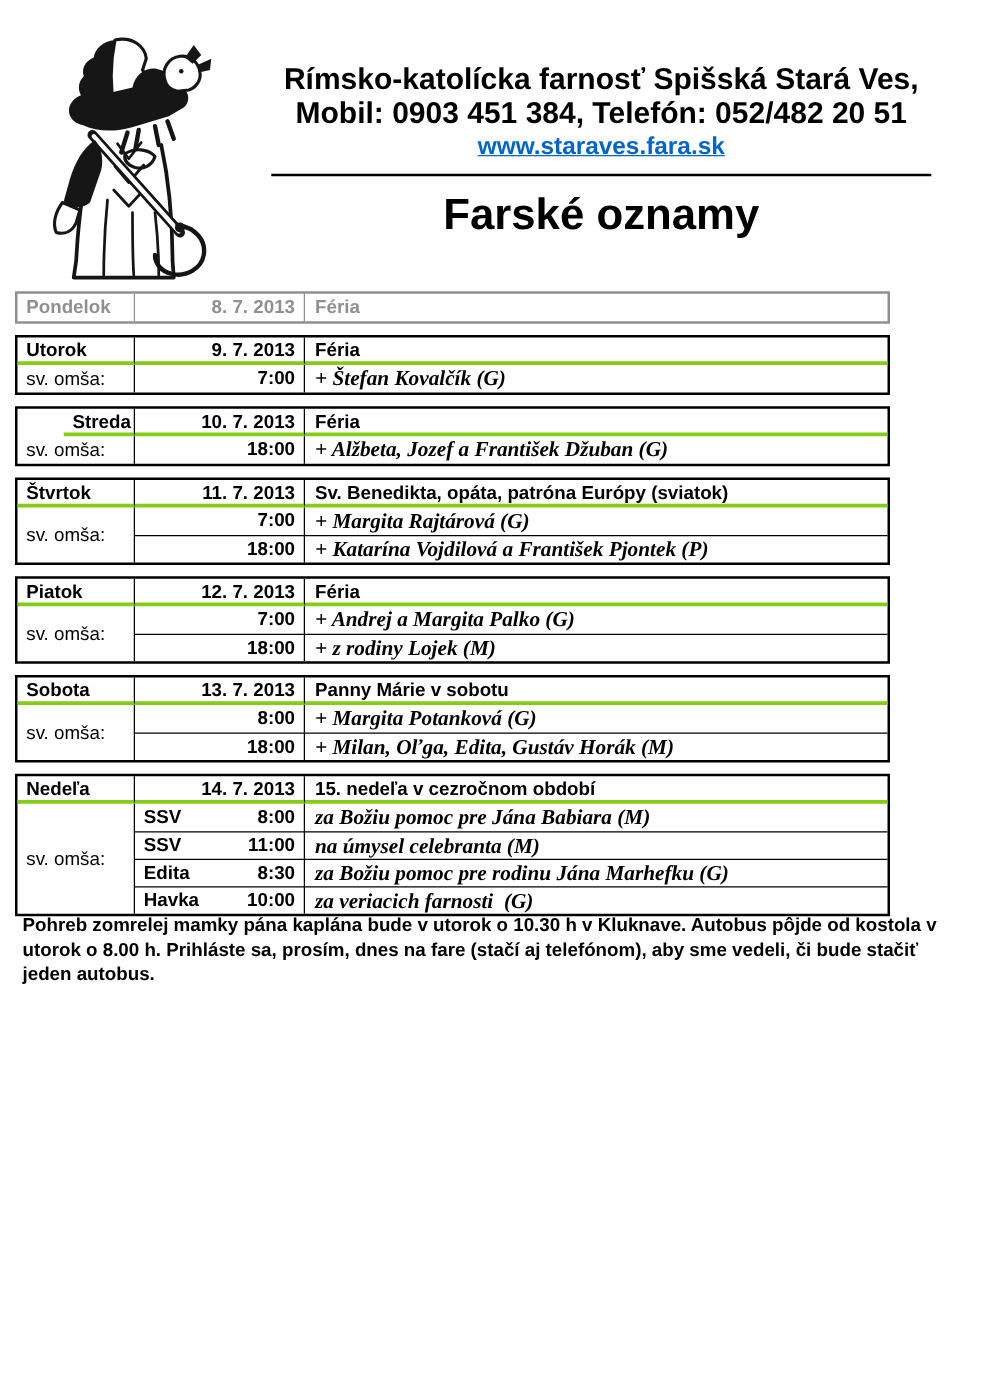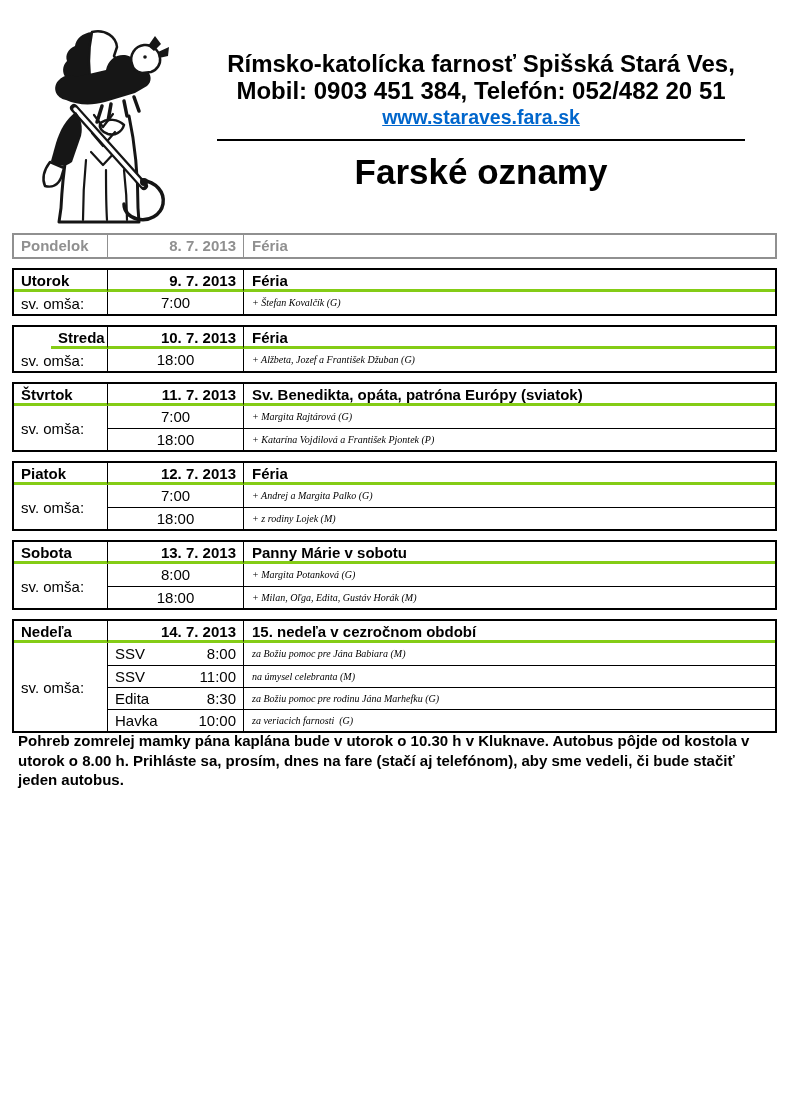--- a/index.html
+++ b/index.html
@@ -11,40 +11,40 @@
   
   .logo { position:absolute; left:14px; top:20px; width:185px; height:205px; }
   .head-text { position:absolute; left:212px; top:50px; width:538px; text-align:center; }
   .org { font-weight:bold; font-size:24px; line-height:27px; white-space:nowrap; }
   .site { line-height:27px; }
   .site a { color:#0066cc; font-weight:bold; font-size:19.5px; text-decoration:underline; }
   .divider { border:none; border-top:2px solid #000; margin:7px 5px 0 5px; }
   .title { font-weight:bold; font-size:35px; margin:11px 0 0 0; }
 
   
-  #schedule { position:absolute; left:12px; top:233px; width:765px; }
+  #schedule { position:absolute; left:12px; top:233px; width:700px; }
   .day-block {
     display:grid; grid-template-columns:94px 136px 1fr; grid-auto-rows:22px;
     border:2px solid #000; margin-bottom:9px; box-sizing:border-box; background:#fff;
   }
   .day-block.past { border-color:#909090; }
   .past .c { color:#909090; border-color:#909090 !important; }
   .c { font-size:15px; line-height:21px; white-space:nowrap; overflow:hidden; box-sizing:border-box; }
   .colsep { border-right:1px solid #000; }
   .hb { border-bottom:3px solid #84cc16; }
   .sep { border-top:1px solid #000; }
   .day   { font-weight:bold; padding-left:7px; }
   .date  { font-weight:bold; text-align:right; padding-right:7px; }
   .celeb { font-weight:bold; padding-left:8px; }
   .mass-label { padding-left:7px; display:flex; align-items:center; }
-  .loctime { display:flex; justify-content:center; padding:0 7px; font-weight:normal; }
+  .loctime { display:flex; justify-content:flex-end; padding:0 7px; font-weight:bold; }
   .loctime .place { margin-right:auto; }
   .intent {
     font-family:"Liberation Serif", serif; font-style:italic;
-    padding-left:8px; font-size:10px; white-space:pre;
+    padding-left:8px; font-size:17px; white-space:pre;font-weight:bold;
   }
 
   
   .announcement {
     position:absolute; left:18px; top:731px; width:750px;
     font-weight:bold; font-size:15px; line-height:19.5px; margin:0;
   }
 </style>
 </head>
 <body>

